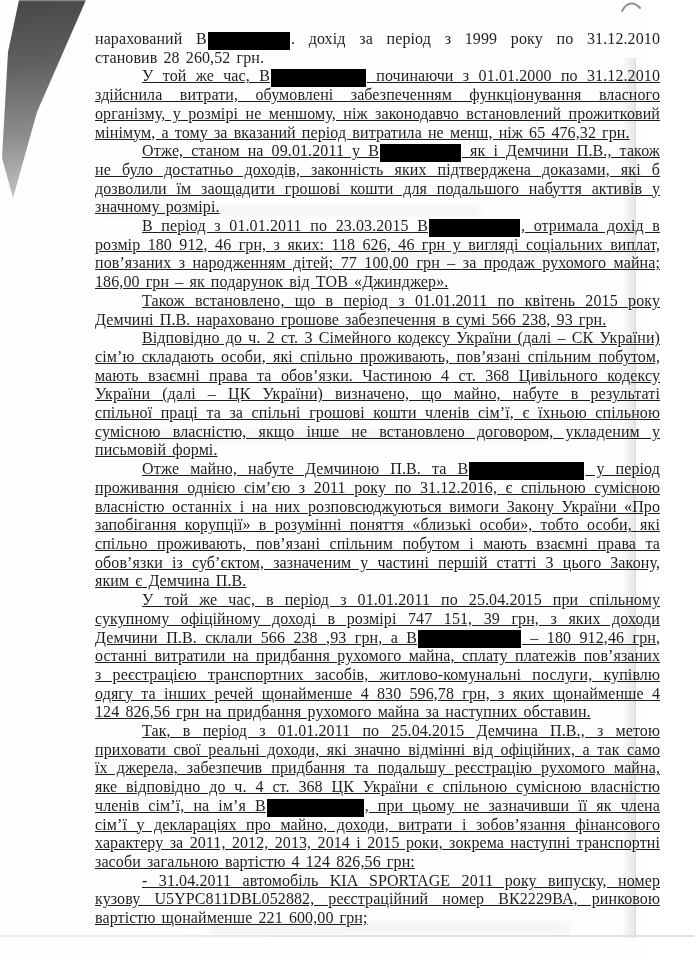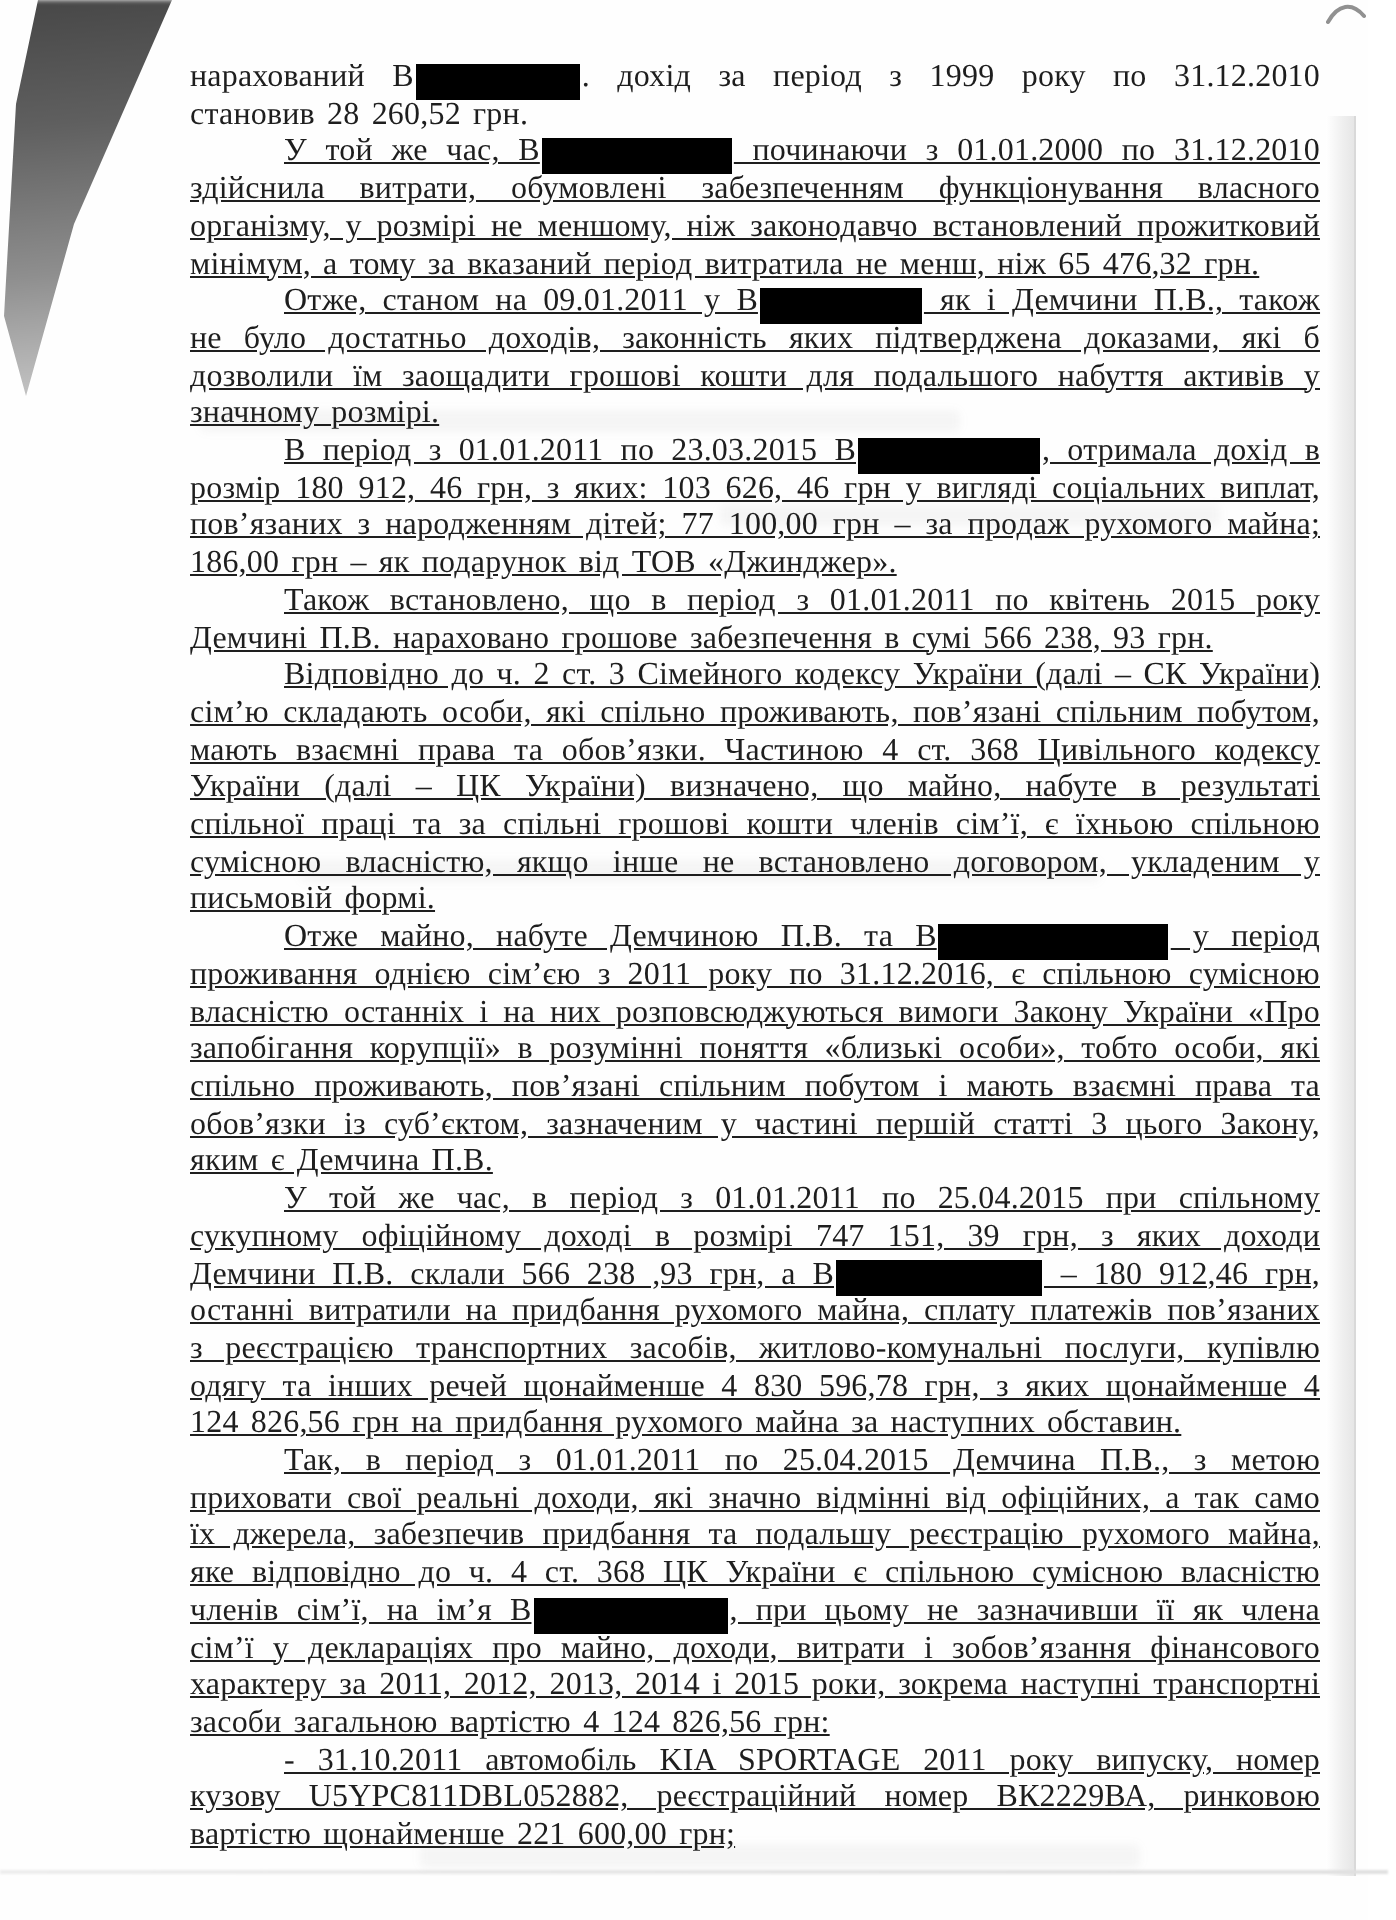--- a/index.html
+++ b/index.html
@@ -2,21 +2,20 @@
 <html lang="uk"><head>
 <meta charset="utf-8">
 <style>
   html,body { margin:0; padding:0; background:#ffffff; }
   body { width:698px; height:960px; overflow:hidden; }
 
   .page {
     position:relative; width:642px; height:960px;
     background:#fefefe;
     font-family:"Liberation Serif","DejaVu Serif",serif;
-    padding-left:42px;
   }
 
   
   .curl {
     position:absolute; left:0; top:0; width:100px; height:205px;
     background:linear-gradient(175deg,#474747 0%,#5f5f5f 30%,#8e8e8e 65%,#c6c6c6 95%);
     clip-path:polygon(19px 0px, 86px 0px, 37px 112px, 13px 198px, 2px 158px, 8px 52px);
     filter:blur(1.3px);
   }
 
@@ -76,22 +75,22 @@
 
   <div class="smudge" style="left:100px;top:205px;width:380px;height:11px;"></div>
   <div class="smudge" style="left:360px;top:252px;width:250px;height:11px;"></div>
   <div class="smudge" style="left:150px;top:430px;width:400px;height:11px;"></div>
   <div class="smudge" style="left:210px;top:922px;width:360px;height:12px;"></div>
 
   <div class="content" id="doc-content" style="color: rgb(30, 30, 30);">
       <p class="para"><span>нарахований В</span><span class="redaction" style="width: 82px; background: rgb(0, 0, 0);"></span><span>. дохід за період з 1999 року по 31.12.2010 становив 28 260,52 грн.</span></p>
       <p class="para indent"><span>У той же час, В</span><span class="redaction" style="width: 95px; background: rgb(0, 0, 0);"></span><span> починаючи з 01.01.2000 по 31.12.2010 здійснила витрати, обумовлені забезпеченням функціонування власного організму, у розмірі не меншому, ніж законодавчо встановлений прожитковий мінімум, а тому за вказаний період витратила не менш, ніж 65 476,32 грн.</span></p>
       <p class="para indent"><span>Отже, станом на 09.01.2011 у В</span><span class="redaction" style="width: 81px; background: rgb(0, 0, 0);"></span><span> як і Демчини П.В., також не було достатньо доходів, законність яких підтверджена доказами, які б дозволили їм заощадити грошові кошти для подальшого набуття активів у значному розмірі.</span></p>
-      <p class="para indent"><span>В період з 01.01.2011 по 23.03.2015 В</span><span class="redaction" style="width: 91px; background: rgb(0, 0, 0);"></span><span>, отримала дохід в розмір 180 912, 46 грн, з яких: 103 626, 46 грн у вигляді соціальних виплат, пов’язаних з народженням дітей; 77 100,00 грн – за продаж рухомого майна; 186,00 грн – як подарунок від ТОВ «Джинджер».</span></p>
+      <p class="para indent"><span>В період з 01.01.2011 по 23.03.2015 В</span><span class="redaction" style="width: 91px; background: rgb(0, 0, 0);"></span><span>, отримала дохід в розмір 180 912, 46 грн, з яких: 118 626, 46 грн у вигляді соціальних виплат, пов’язаних з народженням дітей; 77 100,00 грн – за продаж рухомого майна; 186,00 грн – як подарунок від ТОВ «Джинджер».</span></p>
       <p class="para indent"><span>Також встановлено, що в період з 01.01.2011 по квітень 2015 року Демчині П.В. нараховано грошове забезпечення в сумі 566 238, 93 грн.</span></p>
       <p class="para indent"><span>Відповідно до ч. 2 ст. 3 Сімейного кодексу України (далі – СК України) сім’ю складають особи, які спільно проживають, пов’язані спільним побутом, мають взаємні права та обов’язки. Частиною 4 ст. 368 Цивільного кодексу України (далі – ЦК України) визначено, що майно, набуте в результаті спільної праці та за спільні грошові кошти членів сім’ї, є їхньою спільною сумісною власністю, якщо інше не встановлено договором, укладеним у письмовій формі.</span></p>
       <p class="para indent"><span>Отже майно, набуте Демчиною П.В. та В</span><span class="redaction" style="width: 115px; background: rgb(0, 0, 0);"></span><span> у період проживання однією сім’єю з 2011 року по 31.12.2016, є спільною сумісною власністю останніх і на них розповсюджуються вимоги Закону України «Про запобігання корупції» в розумінні поняття «близькі особи», тобто особи, які спільно проживають, пов’язані спільним побутом і мають взаємні права та обов’язки із суб’єктом, зазначеним у частині першій статті 3 цього Закону, яким є Демчина П.В.</span></p>
       <p class="para indent"><span>У той же час, в період з 01.01.2011 по 25.04.2015 при спільному сукупному офіційному доході в розмірі 747 151, 39 грн, з яких доходи Демчини П.В. склали 566 238 ,93 грн, а В</span><span class="redaction" style="width: 103px; background: rgb(0, 0, 0);"></span><span> – 180 912,46 грн, останні витратили на придбання рухомого майна, сплату платежів пов’язаних з реєстрацією транспортних засобів, житлово-комунальні послуги, купівлю одягу та інших речей щонайменше 4 830 596,78 грн, з яких щонайменше 4 124 826,56 грн на придбання рухомого майна за наступних обставин.</span></p>
       <p class="para indent"><span>Так, в період з 01.01.2011 по 25.04.2015 Демчина П.В., з метою приховати свої реальні доходи, які значно відмінні від офіційних, а так само їх джерела, забезпечив придбання та подальшу реєстрацію рухомого майна, яке відповідно до ч. 4 ст. 368 ЦК України є спільною сумісною власністю членів сім’ї, на ім’я В</span><span class="redaction" style="width: 97px; background: rgb(0, 0, 0);"></span><span>, при цьому не зазначивши її як члена сім’ї у деклараціях про майно, доходи, витрати і зобов’язання фінансового характеру за 2011, 2012, 2013, 2014 і 2015 роки, зокрема наступні транспортні засоби загальною вартістю 4 124 826,56 грн:</span></p>
-      <p class="para indent"><span>- 31.10.2011 автомобіль KIA SPORTAGE 2011 року випуску, номер кузову U5YPC811DBL052882, реєстраційний номер ВК2229ВА, ринковою вартістю щонайменше 221 600,00 грн;</span></p>
+      <p class="para indent"><span>- 31.04.2011 автомобіль KIA SPORTAGE 2011 року випуску, номер кузову U5YPC811DBL052882, реєстраційний номер ВК2229ВА, ринковою вартістю щонайменше 221 600,00 грн;</span></p>
     </div>
 
 </div>
 
 </body></html>

